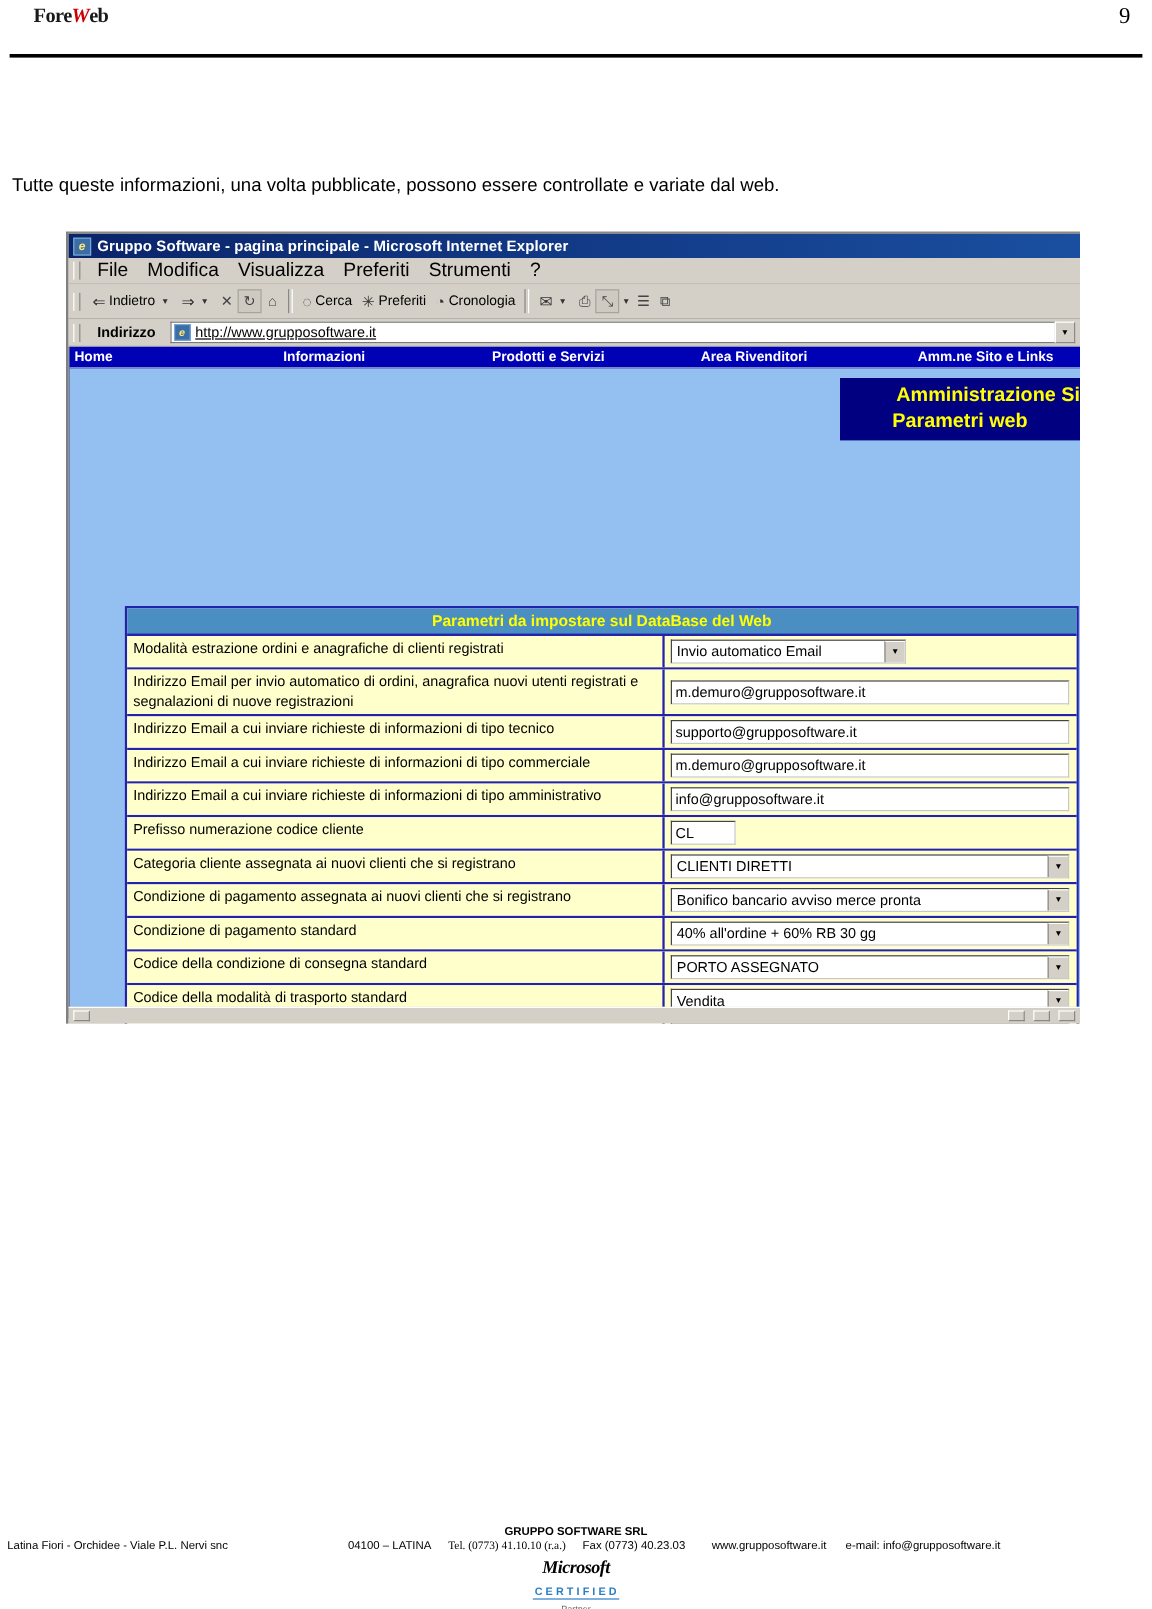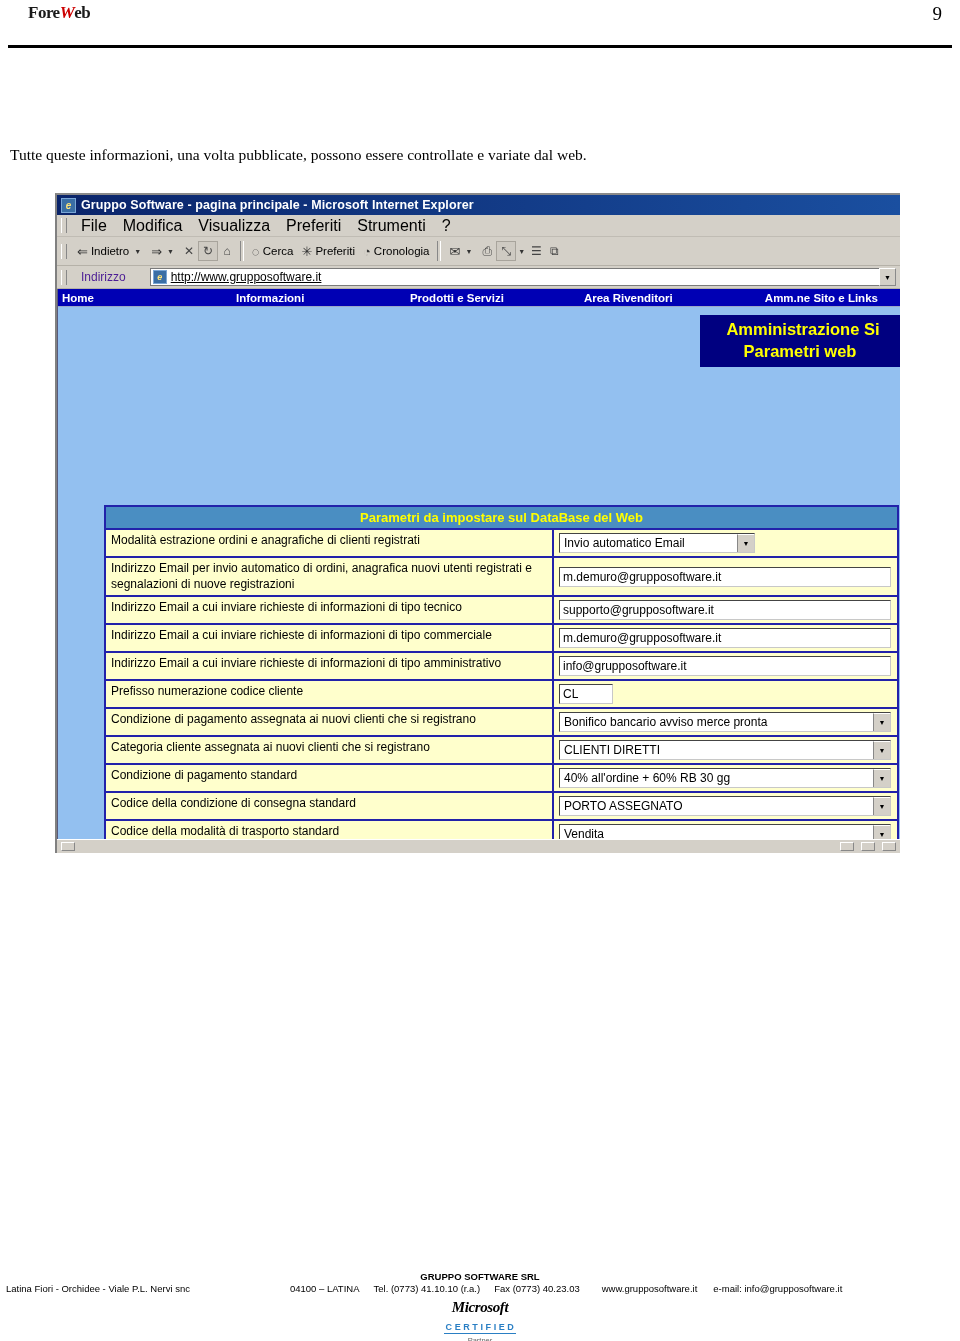--- a/index.html
+++ b/index.html
@@ -45,21 +45,21 @@
     left: 8px; top: 45px;
     width: 944px; height: 3px;
     background: #000;
   }
 
   
   #intro-paragraph {
     position: absolute;
     left: 10px; top: 146px;
     width: 930px;
-    font-family: Liberation Serif, serif;
+    font-family: Liberation Sans, sans-serif;
     font-size: 15.5px;
     color: #000;
     white-space: nowrap;
   }
 
   
   #browser-window {
     position: absolute;
     left: 55px; top: 193px;
     width: 845px;
@@ -166,23 +166,24 @@
   
   .ie-addressbar {
     height: 22px;
     background: #d4d0c8;
     display: flex;
     align-items: center;
     font-size: 12px;
     border-bottom: 1px solid #b5b1a8;
   }
   .addr-label {
-    padding: 0 24px 0 8px;
-    color: #4c1d95;
-    white-space: nowrap;
+    padding: 0 12px 0 8px;
+    color: #000000;
+    white-space: nowrap;
+    font-weight: bold;
   }
   .addr-field {
     flex: 1;
     height: 18px;
     background: #fff;
     border: 1px solid #7a7a7a;
     border-right: none;
     display: flex;
     align-items: center;
     font-size: 12px;
@@ -243,21 +244,21 @@
     background: #000080;
     color: #ffff00;
     font-size: 16.5px;
     font-weight: bold;
     text-align: center;
     padding: 3px 0 4px 0;
     line-height: 1.35;
     box-sizing: border-box;
     white-space: nowrap;
   }
-  .title-line-1 { text-align: center; padding-left: 6px; }
+  .title-line-1 { text-align: right; padding-left: 6px; }
   .title-line-2 { text-align: center; }
 
   
   .form-wrap {
     position: absolute;
     left: 46px; top: 216px;
     width: 795px;
     background: #ffffff;
     border: 2px solid #2222aa;
     box-sizing: border-box;
@@ -387,21 +388,21 @@
     left: 0; top: 18px;
     width: 820px;
     display: flex;
     align-items: baseline;
     font-size: 9.5px;
     color: #000;
     white-space: nowrap;
   }
   .footer-addr { margin-left: 6px; }
   .footer-city { margin-left: 100px; }
-  .footer-tel  { margin-left: 14px; }
+  .footer-tel  { margin-left: 14px; font-family: Liberation Serif, serif; }
   .footer-fax  { margin-left: 14px; }
   .footer-web  { margin-left: 22px; }
   .footer-mail { margin-left: 16px; }
 
   .ms-logo {
     position: absolute;
     left: 0; top: 34px;
     width: 960px;
     text-align: center;
   }
@@ -579,34 +580,34 @@
       </div>
 
       <div class="form-row">
         <div class="cell-label">Prefisso numerazione codice cliente</div>
         <div class="cell-value">
           <div class="txtinput txt-small">CL</div>
         </div>
       </div>
 
       <div class="form-row">
+        <div class="cell-label">Categoria cliente assegnata ai nuovi clienti che si registrano</div>
+        <div class="cell-value">
+          <div class="selectbox sel-wide">
+            <span>CLIENTI DIRETTI</span>
+            <span class="sel-arrow">▼</span>
+          </div>
+        </div>
+      </div>
+
+      <div class="form-row">
         <div class="cell-label">Condizione di pagamento assegnata ai nuovi clienti che si registrano</div>
         <div class="cell-value">
           <div class="selectbox sel-wide">
             <span>Bonifico bancario avviso merce pronta</span>
-            <span class="sel-arrow">▼</span>
-          </div>
-        </div>
-      </div>
-
-      <div class="form-row">
-        <div class="cell-label">Categoria cliente assegnata ai nuovi clienti che si registrano</div>
-        <div class="cell-value">
-          <div class="selectbox sel-wide">
-            <span>CLIENTI DIRETTI</span>
             <span class="sel-arrow">▼</span>
           </div>
         </div>
       </div>
 
       <div class="form-row">
         <div class="cell-label">Condizione di pagamento standard</div>
         <div class="cell-value">
           <div class="selectbox sel-wide">
             <span>40% all'ordine + 60% RB 30 gg</span>

